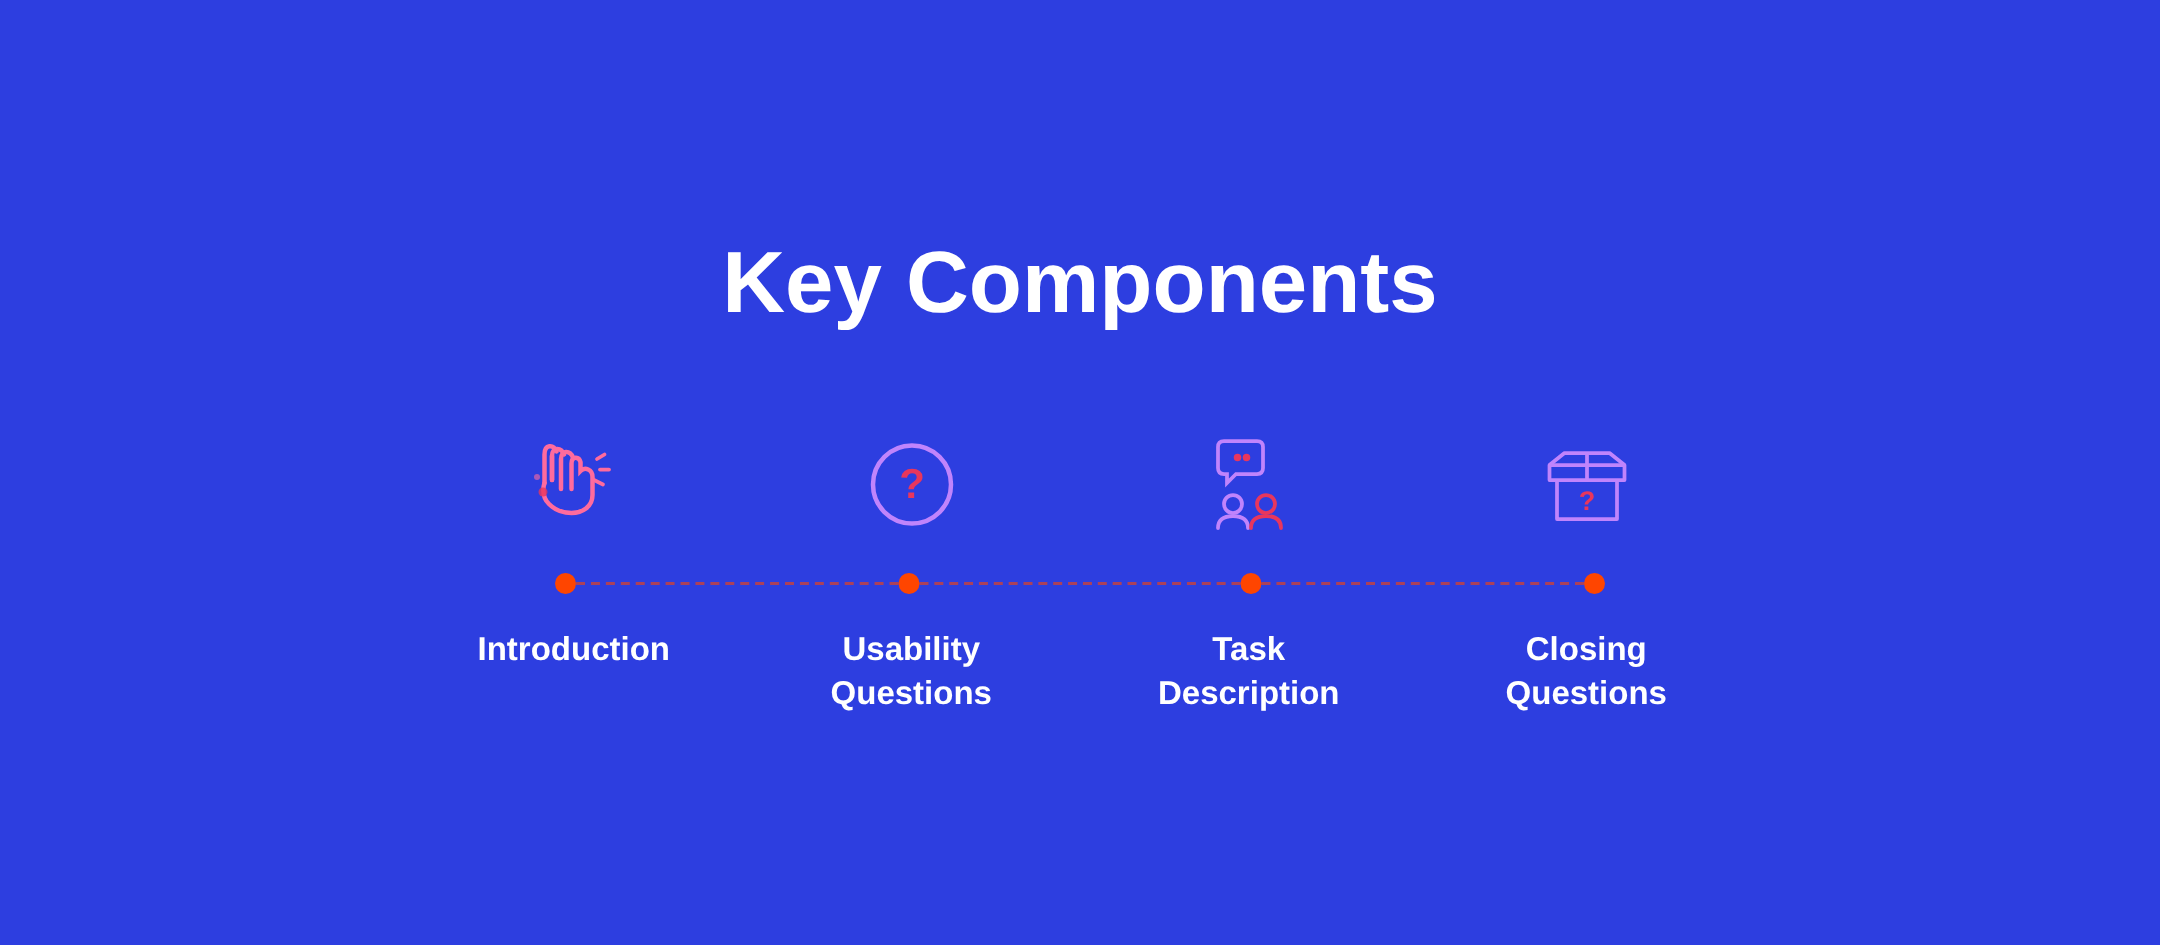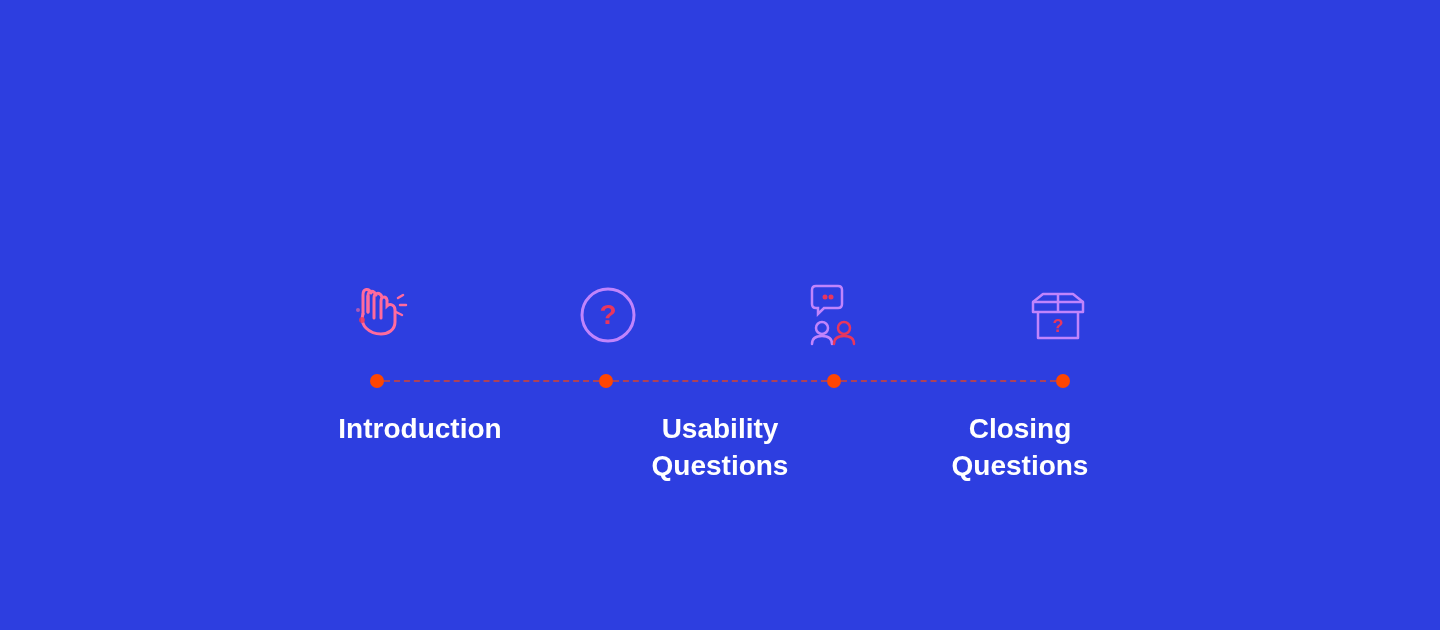--- a/index.html
+++ b/index.html
@@ -59,21 +59,21 @@
       z-index: 3;
     }
 
     .dashed-line {
       height: 2px;
       flex: 1;
       border-top: 2px dashed rgba(255, 69, 0, 0.6);
     }
 
     .component-label {
-      font-size: 28px;
+      font-size: 22px;
       font-weight: 600;
       color: #ffffff;
       line-height: 1.3;
     }
 
     .components-wrapper {
       position: relative;
       width: 900px;
     }
 
@@ -102,21 +102,21 @@
     .label-item {
       width: 200px;
       text-align: center;
     }
   </style>
 </head>
 <body>
 
 <div class="title-section">
   <h1 class="main-title">
-    <br>
+    <span>Key Components</span><br>
   </h1>
 </div>
 
 <div class="components-wrapper">
 
   <div class="icons-row">
 
     <div class="component-item">
       <div class="icon-wrapper">
         <svg viewBox="0 0 70 70" fill="none" xmlns="http://www.w3.org/2000/svg">
@@ -197,18 +197,24 @@
       </div>
     </div>
     <div class="label-item">
       <div class="component-label">
         <span>Usability</span><br>
         <span>Questions</span>
       </div>
     </div>
     <div class="label-item">
       <div class="component-label">
+        <span>Task</span><br>
+        <span>Description</span>
+      </div>
+    </div>
+    <div class="label-item">
+      <div class="component-label">
         <span>Closing</span><br>
         <span>Questions</span>
       </div>
     </div>
   </div>
 </div>
 
 </body></html>

